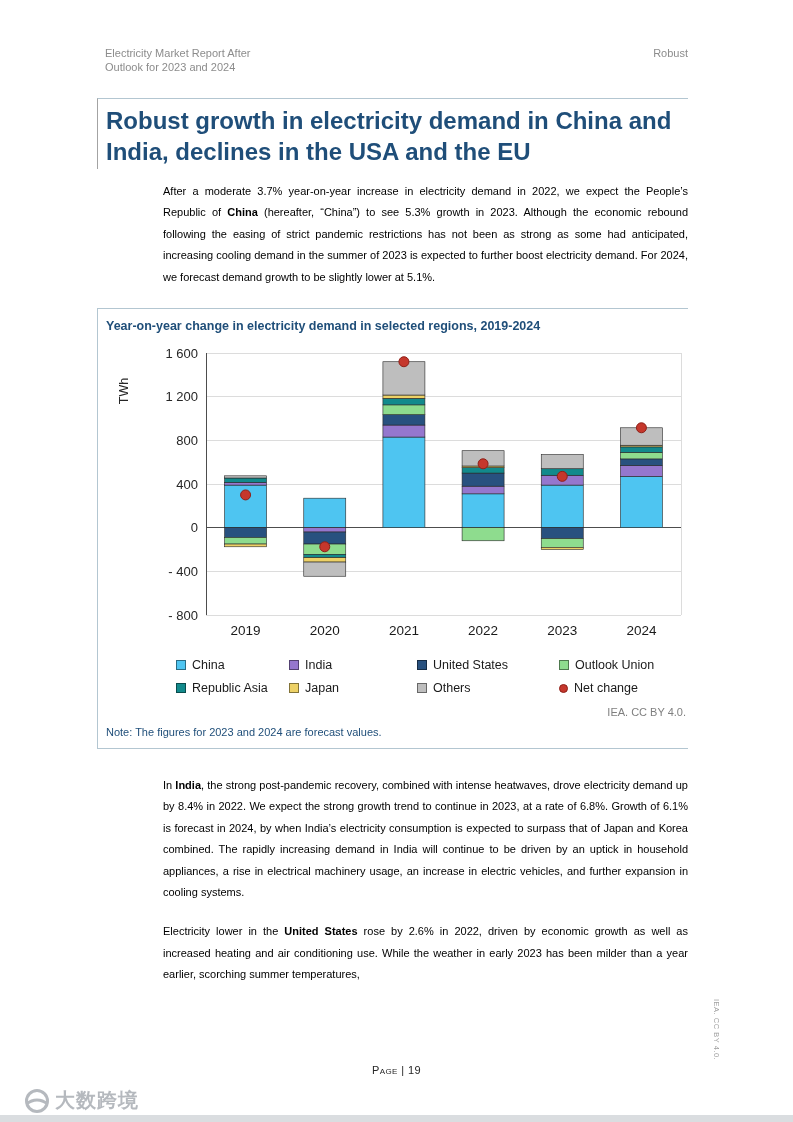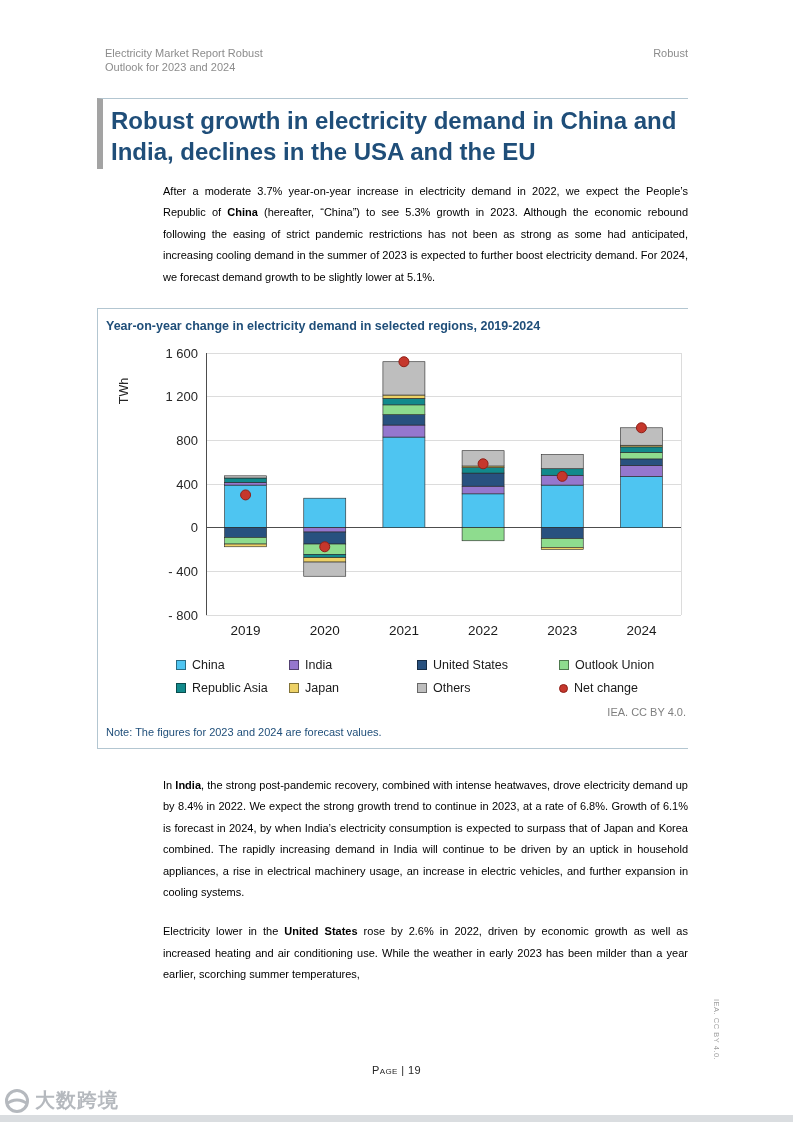--- a/index.html
+++ b/index.html
@@ -4,21 +4,21 @@
 <style>
   * { margin:0; padding:0; box-sizing:border-box; }
   body { background:#ffffff; font-family:"Liberation Sans", sans-serif; }
   .page { position:relative; width:793px; height:1122px; background:#ffffff; overflow:hidden; margin:0 auto; }
 
   .header { position:absolute; top:46px; left:105px; right:105px; display:flex; justify-content:space-between; color:#8c8c8c; font-size:11px; line-height:14px; }
   .header-right { color:#8c8c8c; }
 
   .main { position:absolute; top:98px; left:97px; width:591px; }
 
-  .title-block { border-top:1px solid #b3c6d1; border-left:6px solid #a3a3a3; padding:6px 0 2px 8px; }
+  .title-block { border-top:1px solid #b3c6d1; border-left:1px solid #a3a3a3; padding:6px 0 2px 8px; }
   .page-title { color:#1f4e79; font-size:24px; font-weight:bold; line-height:31px; }
 
   .para { margin:12px 0 0 66px; font-size:11px; line-height:21.4px; color:#000; text-align:justify; }
   .para + .chart-block { margin-top:20px; }
   .para.mid { margin-top:26px; }
   .para.last { margin-top:18px; }
 
   .chart-block { margin-top:20px; border-top:1px solid #b3c6d1; border-left:1px solid #b3c6d1; border-bottom:1px solid #b3c6d1; padding:8px 0 10px 8px; }
   .chart-title { color:#1f4e79; font-size:12.5px; font-weight:bold; margin:2px 0 6px 0; }
   .chart-canvas { width:585px; }
@@ -29,33 +29,33 @@
   .swatch { width:10px; height:10px; border:1px solid rgba(0,0,0,0.45); flex:0 0 auto; }
   .swatch.circle { border-radius:50%; width:9px; height:9px; border:1px solid #8e2018; }
 
   .iea { text-align:right; color:#7f7f7f; font-size:11px; margin-top:10px; padding-right:2px; }
   .note { color:#1f4e79; font-size:11px; margin-top:8px; }
 
   .footer { position:absolute; left:0; right:0; bottom:46px; text-align:center; font-size:11px; color:#262626; font-variant:small-caps; letter-spacing:0.4px; }
 
   .side-attr { position:absolute; right:72px; bottom:62px; writing-mode:vertical-rl; font-size:7.5px; color:#a0a0a0; letter-spacing:0.5px; }
 
-  .watermark { position:absolute; left:4px; bottom:8px; display:flex; align-items:center; gap:5px; color:#aeb2b8; opacity:0.9; }
+  .watermark { position:absolute; left:24px; bottom:8px; display:flex; align-items:center; gap:5px; color:#aeb2b8; opacity:0.9; }
   .wm-text { font-size:20px; font-weight:bold; letter-spacing:1px; }
 
   .bottom-edge { position:absolute; left:0; right:0; bottom:0; height:7px; background:#dadde0; }
 </style>
 </head>
 <body>
 
 <div class="page">
 
   <div class="header">
     <div class="header-left">
-      <div>Electricity Market Report Robust</div>
+      <div>Electricity Market Report After</div>
       <div>Outlook for 2023 and 2024</div>
     </div>
     <div class="header-right">Robust</div>
   </div>
 
   <div class="main">
 
     <div class="title-block">
       <h1 class="page-title">Robust growth in electricity demand in China and India, declines in the USA and the EU</h1>
     </div>

